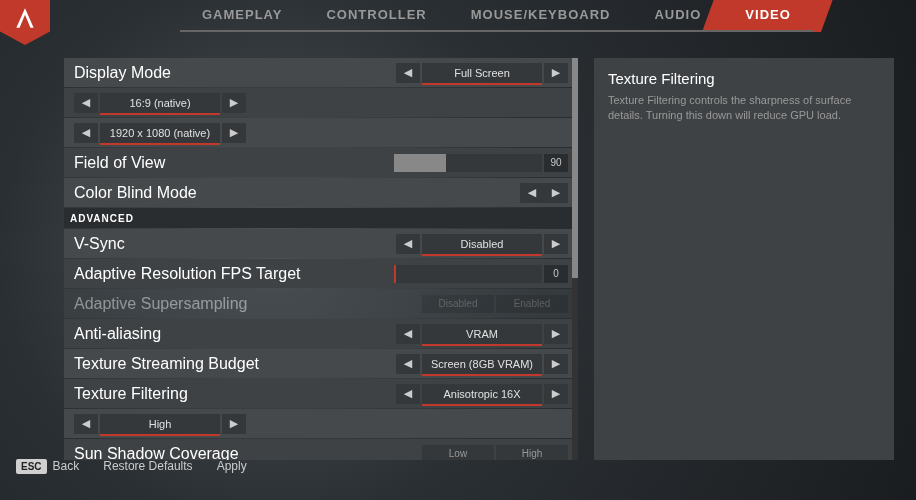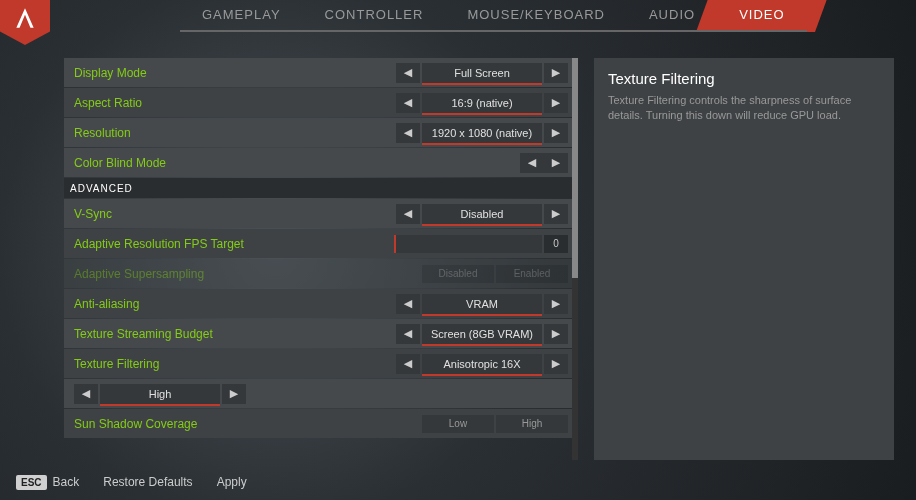--- a/index.html
+++ b/index.html
@@ -1,46 +1,46 @@
 <!DOCTYPE html>
 <html><head>
 <meta charset="utf-8">
 <style>
 *{margin:0;padding:0;box-sizing:border-box;font-family:Arial,Helvetica,sans-serif}
 body{width:916px;height:500px;background:radial-gradient(circle at 30% 50%,#4a5258 0%,#2a2f33 40%,#1a1d20 100%);overflow:hidden;color:#c8c8c8;font-size:12px;position:relative}
 .header{display:flex;align-items:flex-start;height:40px}
 .logo{width:50px;height:45px;background:#c0392b;position:relative;clip-path:polygon(0 0,100% 0,100% 70%,50% 100%,0 70%)}
 .logo svg{position:absolute;top:6px;left:12px}
 .tabs{display:flex;padding-left:130px;height:30px;align-items:center;gap:0}
-.tab{padding:8px 22px;color:#999;font-size:13px;letter-spacing:1px;font-weight:400;cursor:pointer;border-bottom:2px solid #666;position:relative}
+.tab{padding:8px 22px;color:#999;font-size:13px;letter-spacing:1px;font-weight:700;cursor:pointer;border-bottom:2px solid #666;position:relative}
 .tab.active{color:#fff}
 .tab.active::before{content:'';position:absolute;left:-15px;top:0;bottom:-2px;width:calc(100% + 30px);background:#c0392b;transform:skewX(-20deg);z-index:-1}
 .content{display:flex;padding:18px 10px 0 64px;gap:16px;height:420px}
 .settings{width:514px;height:402px;overflow:hidden;position:relative}
 .scroll-track{position:absolute;right:0;top:0;width:6px;height:100%;background:#333}
 .scroll-thumb{position:absolute;right:0;top:0;width:6px;height:220px;background:#888}
 .row{display:flex;align-items:center;height:29px;background:#45494b;margin-bottom:1px;padding:0 10px}
 .row.alt{background:#3e4244}
 .row.dis{opacity:.45}
-.row-label{flex:1;color:#84cc16;font-size:12px}
+.row-label{flex:1;color:#ffffff;font-size:16px}
 .arrow-btn{width:24px;height:20px;background:#34383a;display:flex;align-items:center;justify-content:center;cursor:pointer;color:#ccc;font-size:11px}
 .value-box{width:120px;height:20px;background:#34383a;margin:16px 2px;display:flex;align-items:center;justify-content:center;color:#e0e0e0;font-size:11px;position:relative}
 .value-box::after{content:'';position:absolute;bottom:-2px;left:0;right:0;height:2px;background:#c0392b}
 .slider-track{width:148px;height:18px;background:#34383a;position:relative;margin-right:2px}
 .slider-fill{height:100%;background:#888}
 .slider-fill.red{background:#c0392b;width:2px}
 .slider-val{width:24px;height:18px;background:#2a2d2f;display:flex;align-items:center;justify-content:center;font-size:10px}
 .section-header{display:flex;align-items:center;height:20px;background:#2a2d2f;padding:0 6px;margin-bottom:1px;font-size:10px}
-.section-title{color:#fff;font-weight:400;letter-spacing:1px;margin-right:16px}
+.section-title{color:#fff;font-weight:700;letter-spacing:1px;margin-right:16px}
 .warning{color:#c0392b;font-size:9px}
 .toggle-btn{width:72px;height:18px;background:#34383a;display:flex;align-items:center;justify-content:center;font-size:10px;margin-left:2px;color:#999}
 .info-panel{width:300px;background:#3e4244;padding:12px 14px;height:402px}
 .info-title{color:#fff;font-size:15px;margin-bottom:6px}
 .info-desc{color:#999;font-size:11px;line-height:1.4}
-.footer{position:absolute;bottom:0;left:0;right:0;height:36px;display:flex;align-items:center;padding-left:16px;gap:24px;color:#ccc;font-size:12px}
+.footer{position:absolute;bottom:16px;left:0;right:0;height:36px;display:flex;align-items:center;padding-left:16px;gap:24px;color:#ccc;font-size:12px}
 .esc-key{background:#d0d0d0;color:#222;padding:2px 5px;border-radius:2px;font-size:10px;font-weight:700;margin-right:6px}
 .footer-item{cursor:pointer}
 </style>
 </head>
 <body>
 
 <div class="header">
   <div class="logo">
     <svg width="26" height="26" viewBox="0 0 24 24">
         <path d="M12 2 L4 20 L7 20 L12 8 L17 20 L20 20 Z" fill="#fff"></path>
@@ -59,33 +59,38 @@
   <div class="settings">
 
     <div class="row">
       <span class="row-label">Display Mode</span>
       <div class="arrow-btn">◀</div>
       <div class="value-box">Full Screen</div>
       <div class="arrow-btn">▶</div>
     </div>
 
     <div class="row alt">
-      <span class="row-label">Aspect Ratio</span>
       <div class="arrow-btn">◀</div>
       <div class="value-box">16:9 (native)</div>
       <div class="arrow-btn">▶</div>
     </div>
 
     <div class="row">
-      <span class="row-label">Resolution</span>
       <div class="arrow-btn">◀</div>
       <div class="value-box">1920 x 1080 (native)</div>
       <div class="arrow-btn">▶</div>
     </div>
 
+    <div class="row alt">
+      <span class="row-label">Field of View</span>
+      <div class="slider-track">
+          <div class="slider-fill" style="width:35%"></div>
+        </div>
+      <div class="slider-val">90</div>
+    </div>
 
     <div class="row">
       <span class="row-label">Color Blind Mode</span>
       <div class="arrow-btn">◀</div>
       <div class="arrow-btn">▶</div>
     </div>
 
     <div class="section-header">
       <span class="section-title">ADVANCED</span>
     </div>

